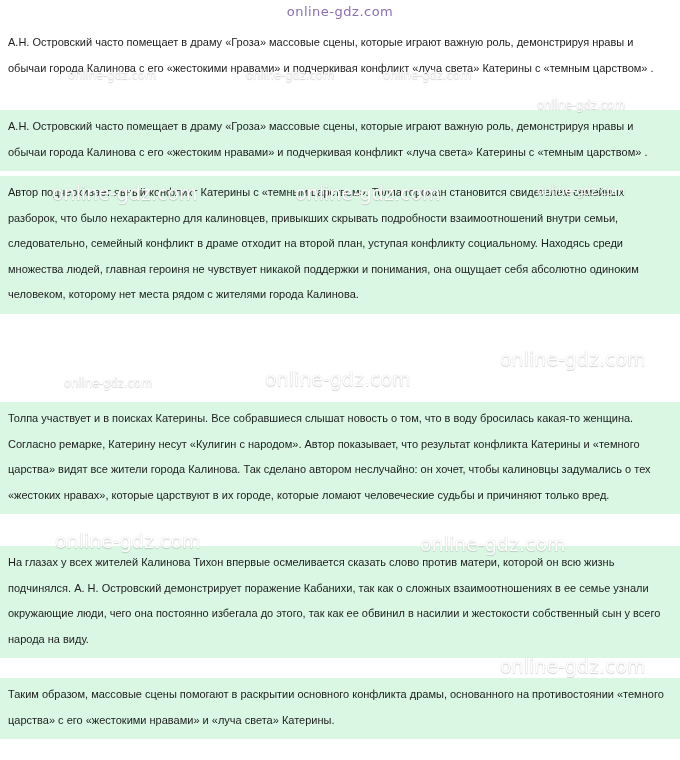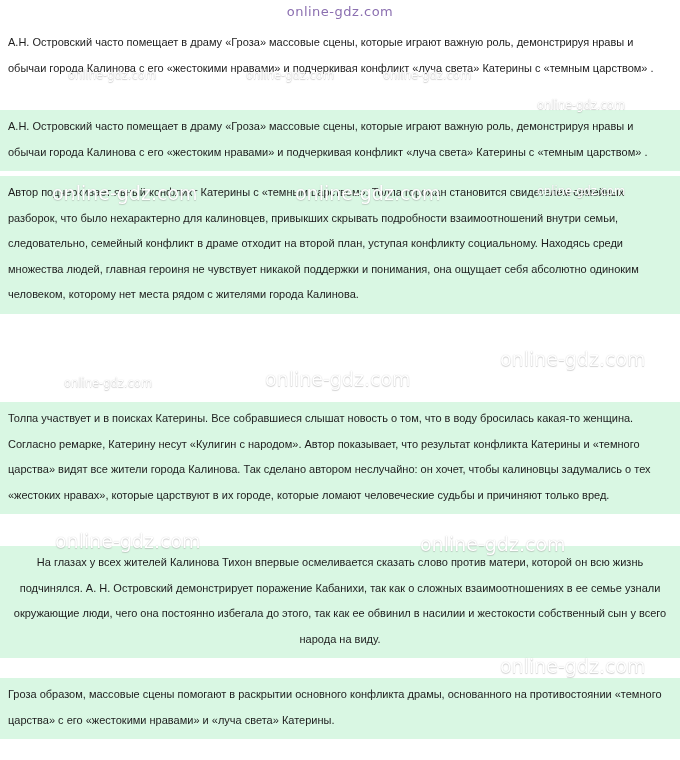--- a/index.html
+++ b/index.html
@@ -84,26 +84,26 @@
   </div>
 
   <div class="block mint" style="top:176px;">
     <p>Автор подчеркивает явный конфликт Катерины с «темным царством». Толпа горожан становится свидетелем семейных разборок, что было нехарактерно для калиновцев, привыкших скрывать подробности взаимоотношений внутри семьи, следовательно, семейный конфликт в драме отходит на второй план, уступая конфликту социальному. Находясь среди множества людей, главная героиня не чувствует никакой поддержки и понимания, она ощущает себя абсолютно одиноким человеком, которому нет места рядом с жителями города Калинова.</p>
   </div>
 
   <div class="block mint" style="top:402px;">
     <p>Толпа участвует и в поисках Катерины. Все собравшиеся слышат новость о том, что в воду бросилась какая-то женщина. Согласно ремарке, Катерину несут «Кулигин с народом». Автор показывает, что результат конфликта Катерины и «темного царства» видят все жители города Калинова. Так сделано автором неслучайно: он хочет, чтобы калиновцы задумались о тех «жестоких нравах», которые царствуют в их городе, которые ломают человеческие судьбы и причиняют только вред.</p>
   </div>
 
-  <div class="block mint" style="top:546px;text-align:center;">
+  <div class="block mint" style="top:546px;">
     <p>На глазах у всех жителей Калинова Тихон впервые осмеливается сказать слово против матери, которой он всю жизнь подчинялся. А. Н. Островский демонстрирует поражение Кабанихи, так как о сложных взаимоотношениях в ее семье узнали окружающие люди, чего она постоянно избегала до этого, так как ее обвинил в насилии и жестокости собственный сын у всего народа на виду.</p>
   </div>
 
   <div class="block mint" style="top:678px;">
-    <p>Гроза образом, массовые сцены помогают в раскрытии основного конфликта драмы, основанного на противостоянии «темного царства» с его «жестокими нравами» и «луча света» Катерины.</p>
+    <p>Таким образом, массовые сцены помогают в раскрытии основного конфликта драмы, основанного на противостоянии «темного царства» с его «жестокими нравами» и «луча света» Катерины.</p>
   </div>
 
   <div class="wm small" style="left:68px;  top:68px;">online-gdz.com</div>
   <div class="wm small" style="left:246px; top:68px;">online-gdz.com</div>
   <div class="wm small" style="left:383px; top:68px;">online-gdz.com</div>
   <div class="wm small" style="left:537px; top:98px;">online-gdz.com</div>
   <div class="wm big" style="left:52px;  top:182px;">online-gdz.com</div>
   <div class="wm big" style="left:295px; top:182px;">online-gdz.com</div>
   <div class="wm small" style="left:537px; top:184px;">online-gdz.com</div>
   <div class="wm big" style="left:500px; top:348px;">online-gdz.com</div>

